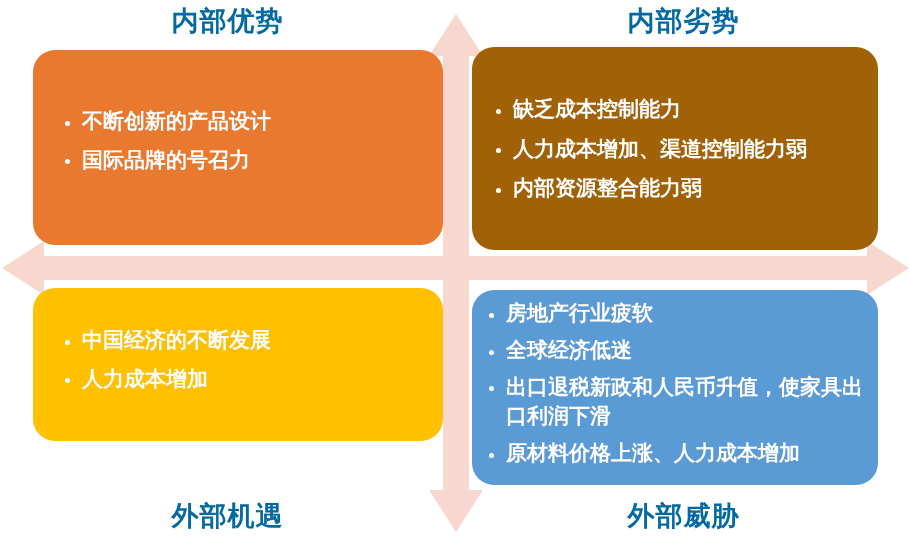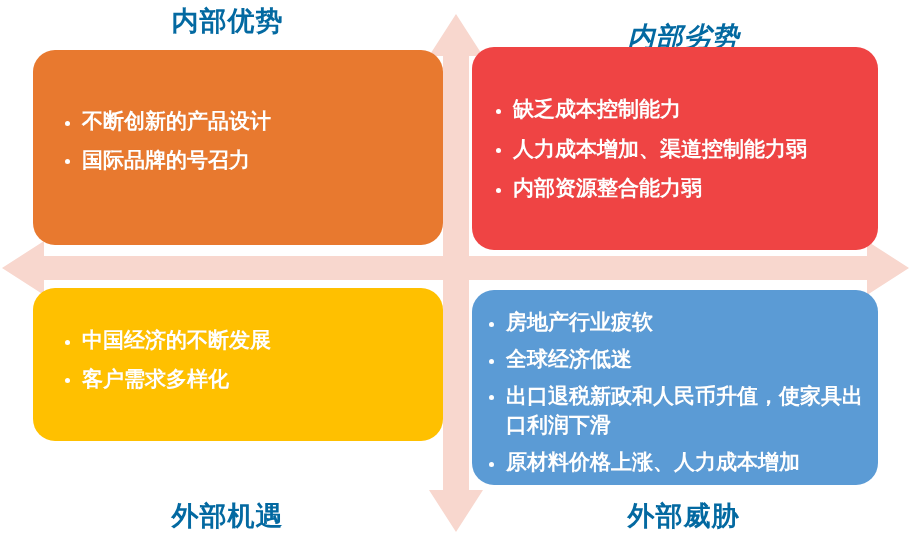--- a/index.html
+++ b/index.html
@@ -29,21 +29,21 @@
     font-family:"Liberation Serif", serif;
     font-weight:bold;
     font-size:27px;
     color:#0369a1;
     letter-spacing:1px;
     white-space:nowrap;
     text-align:center;
     line-height:1;
   }
   #label-strengths{ left:0;   width:455px; top:8px;  }
-  #label-weaknesses{left:456px;width:455px; top:24px;font-style:italic;  }
+  #label-weaknesses{left:456px;width:455px; top:8px;  }
   #label-opportunities{ left:0;  width:455px; top:503px; }
   #label-threats{ left:456px;width:455px; top:503px; }
 
   
   .quad-box{
     position:absolute;
     border-radius:22px;
     box-sizing:border-box;
     display:flex;
     flex-direction:column;
@@ -75,33 +75,32 @@
   }
 
   
   #box-strengths{
     left:33px;  top:50px;  width:410px; height:195px;
     background:#E8792F;
     padding:0 0 4px 30px;
   }
   #box-weaknesses{
     left:472px; top:47px;  width:406px; height:203px;
-    background:#ef4444;
+    background:#a16207;
     padding:12px 0 0 22px;
   }
   #box-opportunities{
     left:33px;  top:288px; width:410px; height:153px;
     background:#FFC000;
     padding:0 0 0 30px;
   }
   #box-threats{
     left:472px; top:290px; width:406px; height:195px;
     background:#5B9BD5;
     padding:0 0 0 12px;
-    justify-content:flex-end;
   }
   #box-threats .bullet-list li{ margin-bottom:7px; padding-left:22px;}
   #box-threats .bullet-list li::before{ left:5px; }
   #box-weaknesses .bullet-list li{ margin-bottom:10px; }
   #box-strengths .bullet-list li{ margin-bottom:9px; }
   #box-opportunities .bullet-list li{ margin-bottom:9px; }
 </style>
 </head>
 <body>
 
@@ -135,21 +134,21 @@
     <ul class="bullet-list">
       <li>缺乏成本控制能力</li>
       <li>人力成本增加、渠道控制能力弱</li>
       <li>内部资源整合能力弱</li>
     </ul>
   </div>
 
   <div class="quad-box" id="box-opportunities">
     <ul class="bullet-list">
       <li>中国经济的不断发展</li>
-      <li>客户需求多样化</li>
+      <li>人力成本增加</li>
     </ul>
   </div>
 
   <div class="quad-box" id="box-threats">
     <ul class="bullet-list">
       <li>房地产行业疲软</li>
       <li>全球经济低迷</li>
       <li>出口退税新政和人民币升值，使家具出口利润下滑</li>
       <li>原材料价格上涨、人力成本增加</li>
     </ul>

